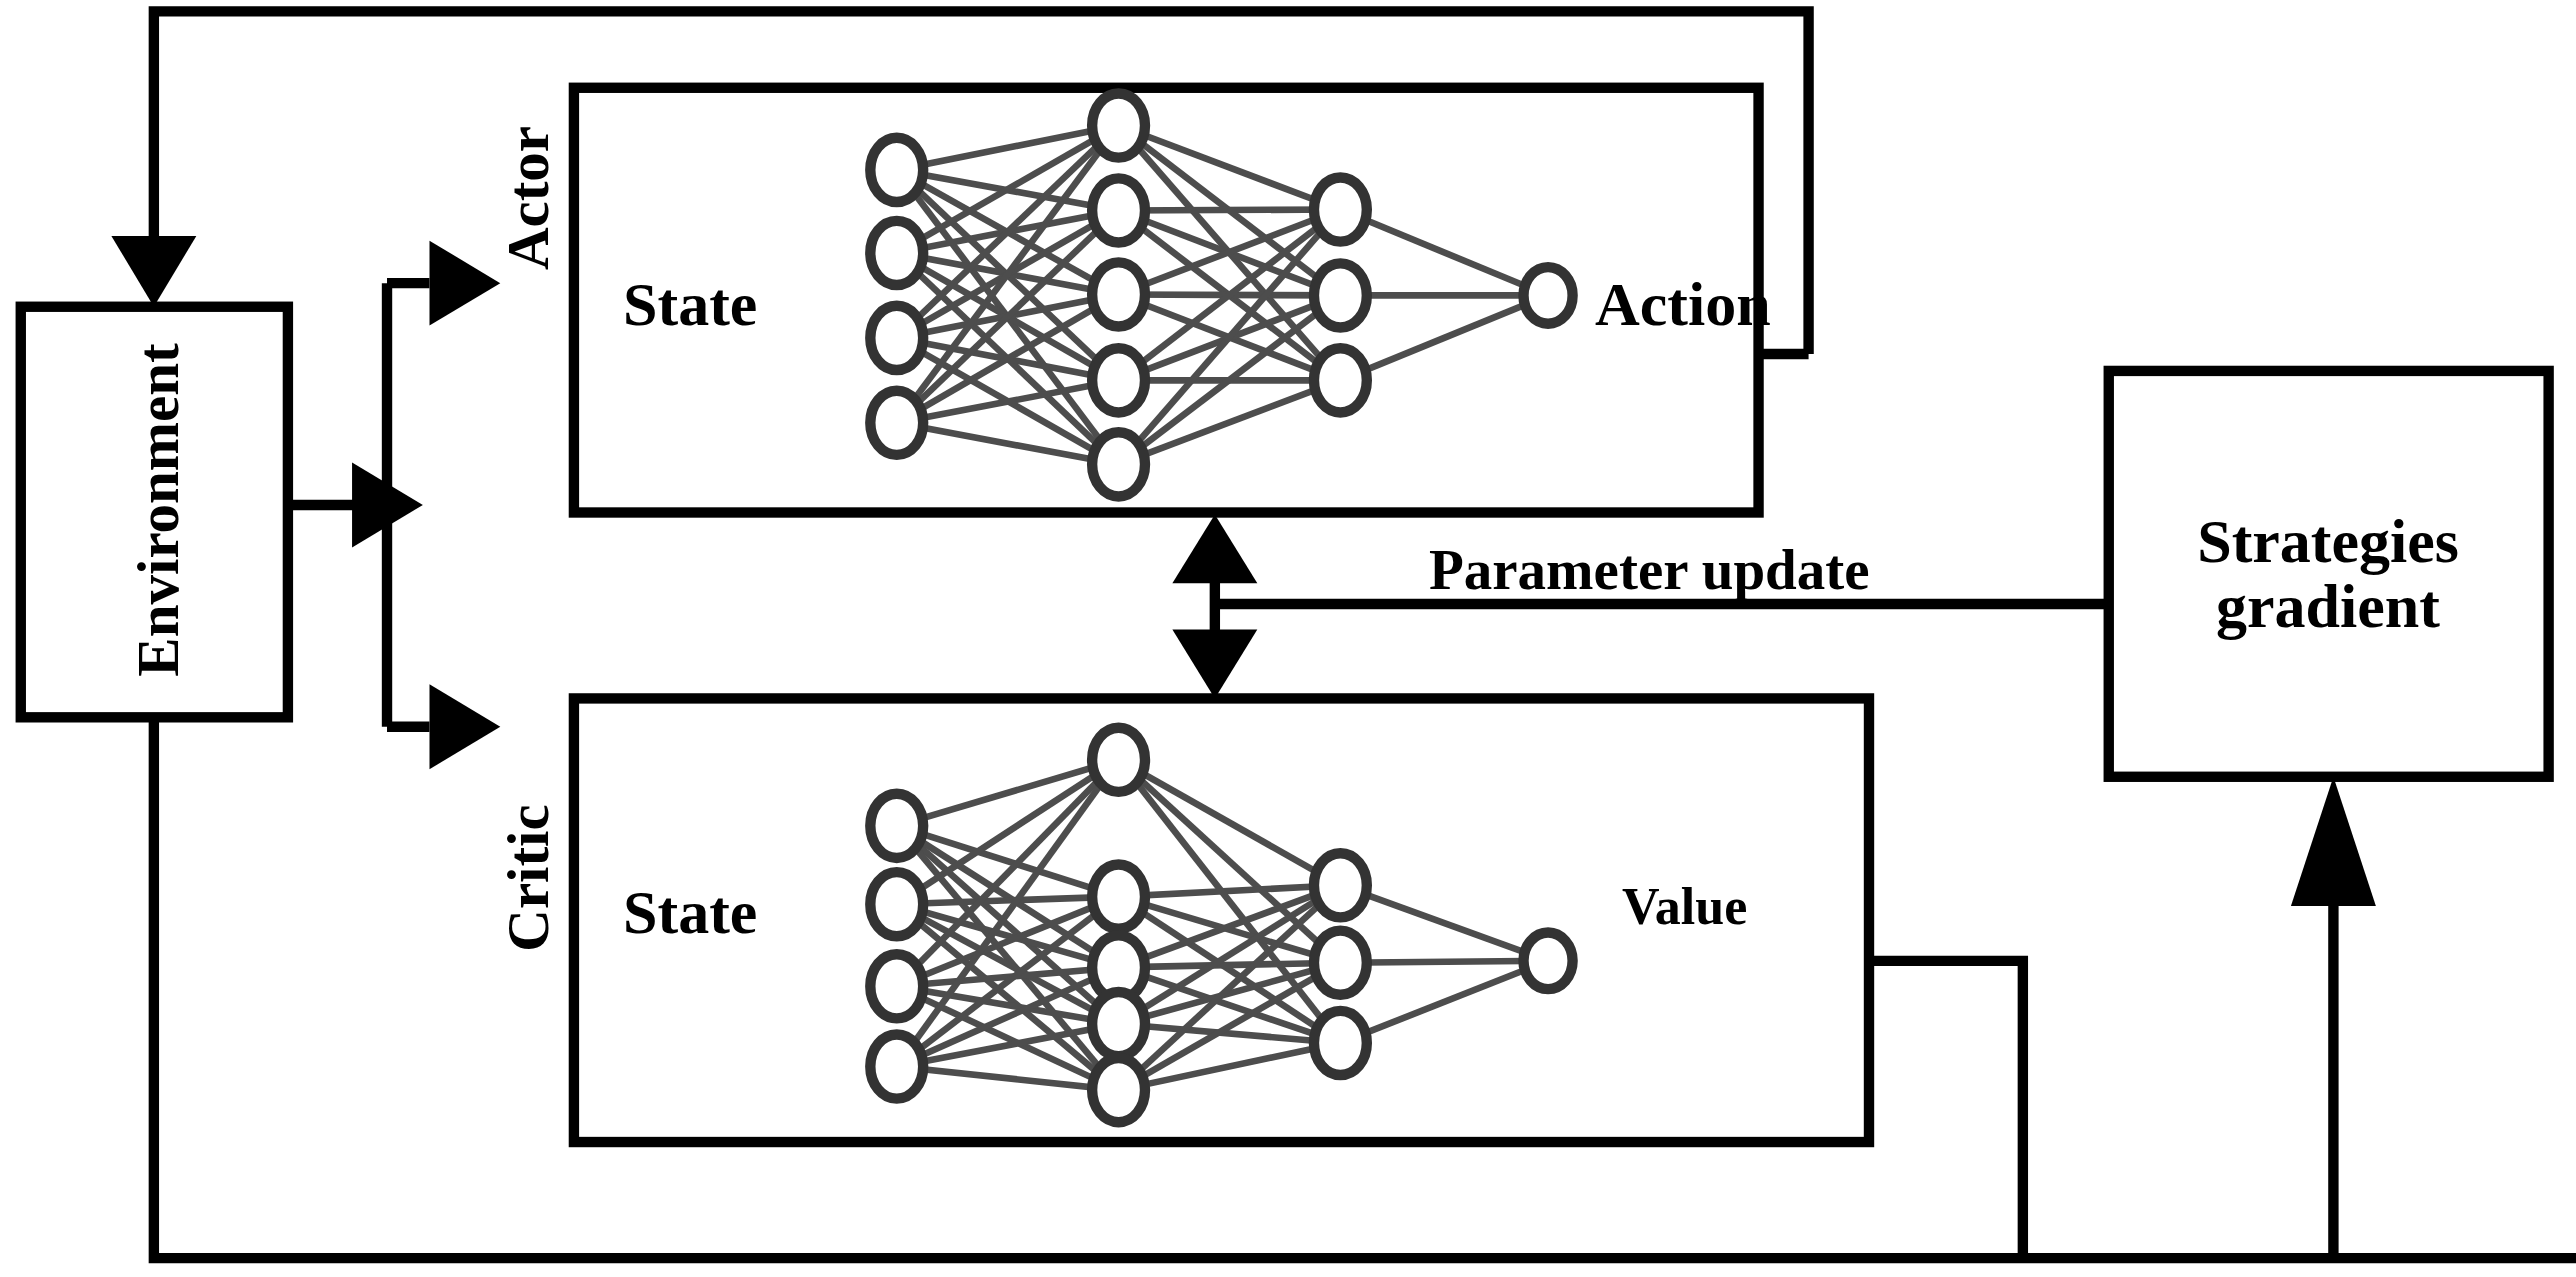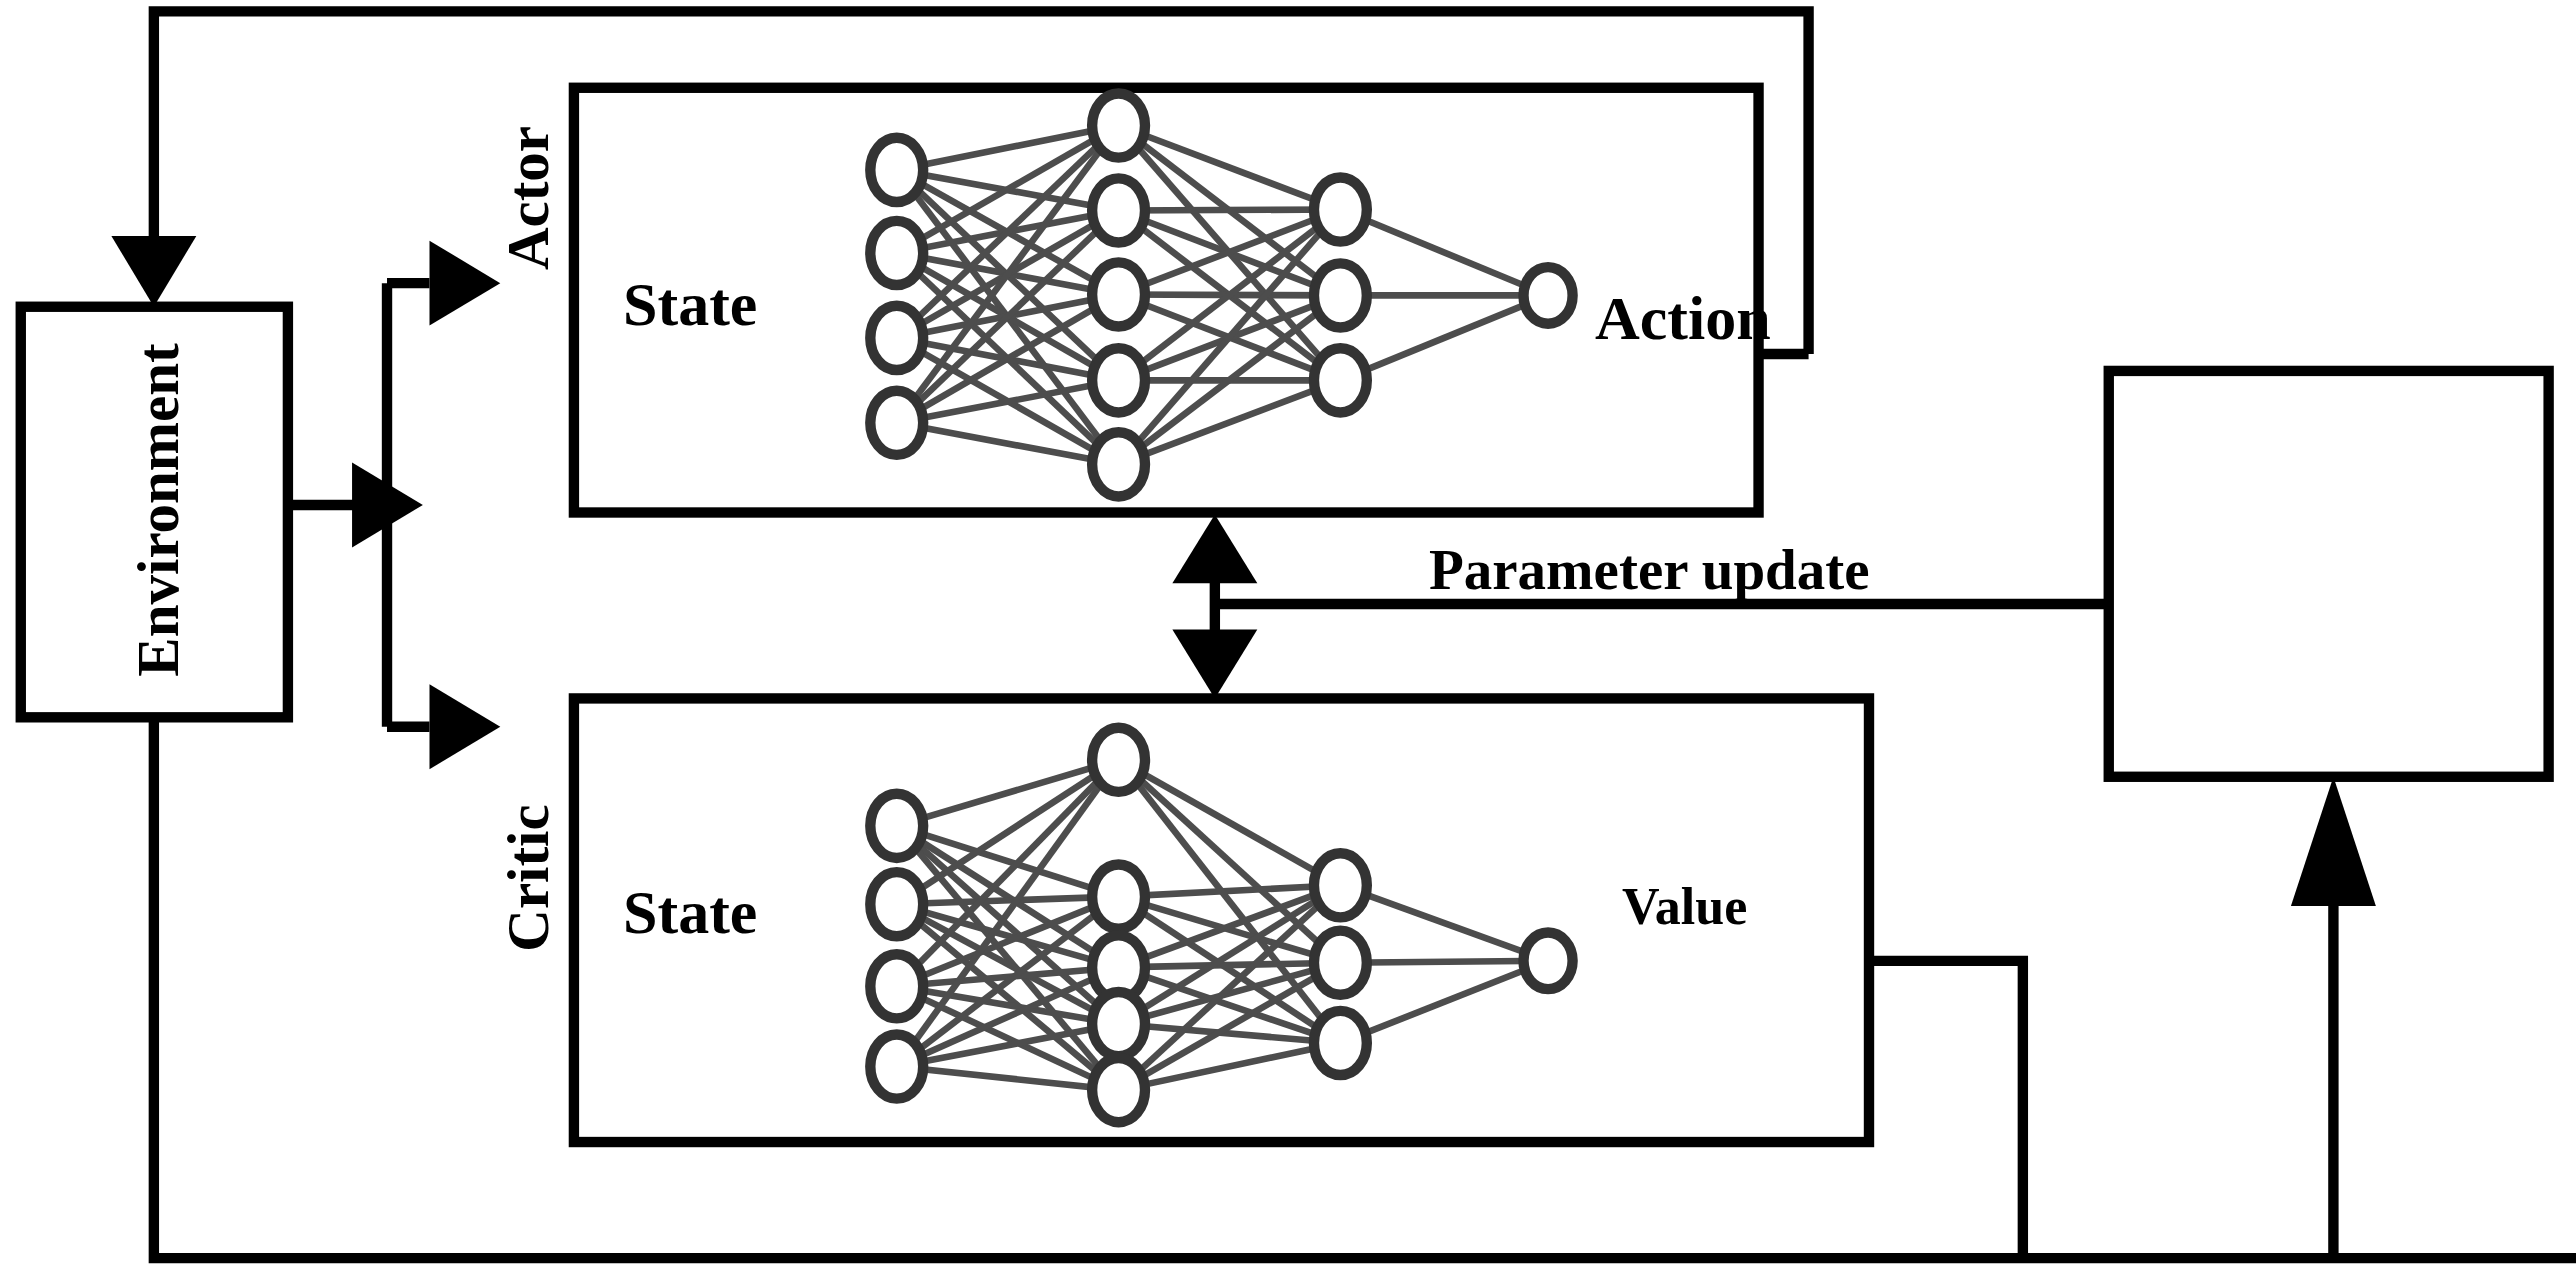--- a/index.html
+++ b/index.html
@@ -76,21 +76,20 @@
     left: 623px; top: 272px;
     font-size: 62px;
   }
   #critic-state-label {
     left: 623px; top: 880px;
     font-size: 62px;
   }
   #action-label {
     left: 1595px; top: 272px;
     font-size: 62px;
-    margin-top: 14px;
   }
   #value-label {
     left: 1622px; top: 880px;
     font-size: 52px;
   }
   #param-update-label {
     left: 1429px; top: 540px;
     font-size: 57px;
   }
   #reward-label {
@@ -289,15 +288,19 @@
 
   <div class="lbl" id="action-label">Action</div>
 
   <div class="lbl" id="critic-state-label">State</div>
 
   <div class="lbl" id="value-label">Value</div>
 
   <div class="lbl" id="param-update-label">Parameter update</div>
 
 
+  <div class="lbl" id="strategies-label">
+    <div>Strategies</div>
+    <div>gradient</div>
+  </div>
 
 </div>
 
 
 </body></html>

